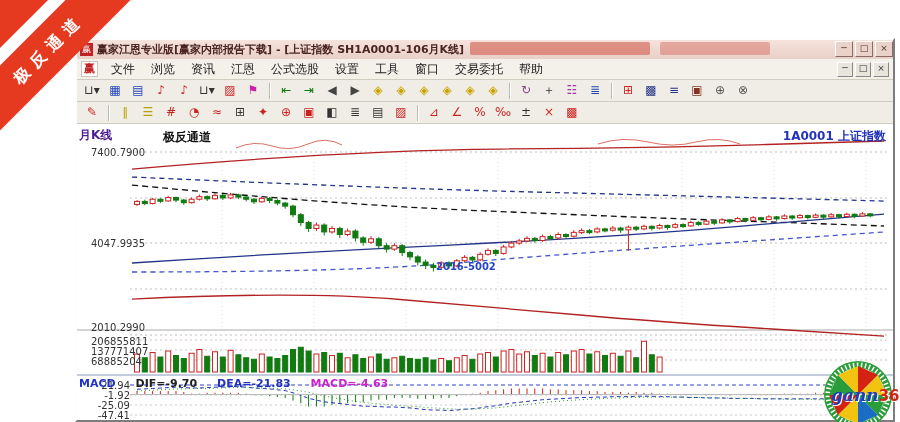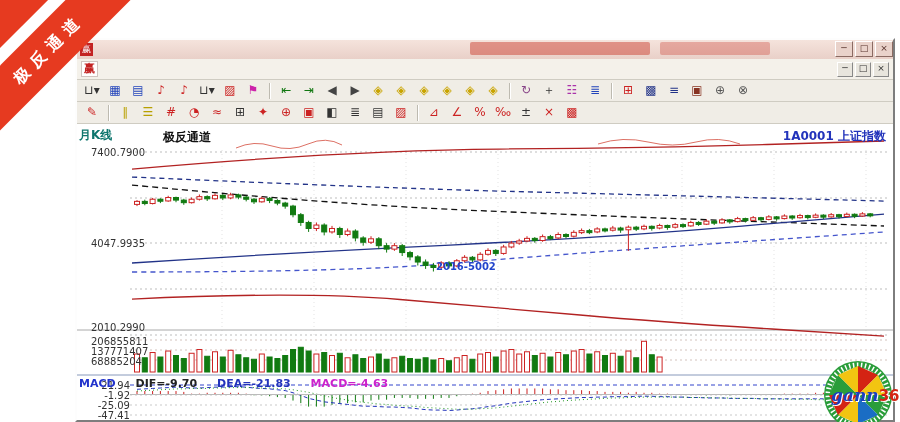--- a/index.html
+++ b/index.html
@@ -28,21 +28,21 @@
   .toolbar{position:absolute;left:77px;width:816px;height:22px;background:#f0ede6;
            border-bottom:1px solid #cfccc2;display:flex;align-items:center;padding-left:4px;box-sizing:border-box;}
   #toolbar1{top:80px;} #toolbar2{top:102px;}
   .tbtn{width:20px;height:18px;border:1px solid transparent;border-radius:2px;font-size:12px;
         line-height:17px;text-align:center;margin-right:1px;flex:0 0 auto;}
   .tsep{width:1px;height:16px;background:#bdbab0;border-right:1px solid #fff;margin:0 4px;flex:0 0 auto;}
   
   #chartarea{position:absolute;left:77px;top:124px;width:816px;height:296px;background:#fff;}
   #chart-svg{position:absolute;left:77px;top:123px;}
   .hdr{position:absolute;font-size:12px;font-weight:bold;white-space:nowrap;}
-  #hdr-period{left:79px;top:127px;color:#0f766e;}
+  #hdr-period{left:79px;top:127px;color:#4c1d95;}
   #hdr-indicator{left:163px;top:129px;color:#111;}
   #hdr-values{position:absolute;left:248px;top:130px;font-size:11px;font-weight:bold;white-space:nowrap;}
   #hdr-values span{margin-right:10px;}
   #hdr-symbol{position:absolute;right:14px;top:128px;font-size:12px;font-weight:bold;color:#2233bb;}
   .axis-label{position:absolute;font-size:10px;color:#333;white-space:nowrap;margin-left:12px;}
   .macd-label{position:absolute;font-size:10px;color:#333;text-align:right;width:36px;}
   #macd-hdr{position:absolute;left:79px;top:377px;font-size:11px;font-weight:bold;white-space:nowrap;}
   #macd-hdr span{margin-right:16px;}
   
   #banner{position:absolute;left:0;top:0;width:180px;height:180px;overflow:hidden;pointer-events:none;z-index:60;}
@@ -58,31 +58,44 @@
 </style>
 </head>
 <body>
 
 <div id="screen">
 
   <div id="appwin"></div>
 
   <div id="titlebar">
     <div id="title-icon">赢</div>
+    <div id="title-text">赢家江恩专业版[赢家内部报告下载] - [上证指数 SH1A0001-106月K线]</div>
   </div>
   <div class="wm-strip" style="left:470px;top:42px;width:180px;height:13px;"></div>
   <div class="wm-strip" style="left:660px;top:42px;width:110px;height:13px;opacity:.7;"></div>
   <div class="winbtns" style="right:7px;top:41px;position:absolute;">
       <div class="winbtn">─</div>
       <div class="winbtn">□</div>
       <div class="winbtn">×</div>
     </div>
 
   <div id="menubar">
     <div id="menu-logo">赢</div>
+    <div id="menu-items" style="display:flex;">
+        <div class="menu-item">文件</div>
+        <div class="menu-item">浏览</div>
+        <div class="menu-item">资讯</div>
+        <div class="menu-item">江恩</div>
+        <div class="menu-item">公式选股</div>
+        <div class="menu-item">设置</div>
+        <div class="menu-item">工具</div>
+        <div class="menu-item">窗口</div>
+        <div class="menu-item">交易委托</div>
+        <div class="menu-item">帮助</div>
+      </div>
     <div class="mdibtns">
         <div class="mdibtn">─</div>
         <div class="mdibtn">□</div>
         <div class="mdibtn">×</div>
       </div>
   </div>
 
   <div class="toolbar" id="toolbar1">
       <div class="tbtn" style="color: rgb(51, 51, 51);">⊔▾</div>
       <div class="tbtn" style="color: rgb(34, 68, 187);">▦</div>

